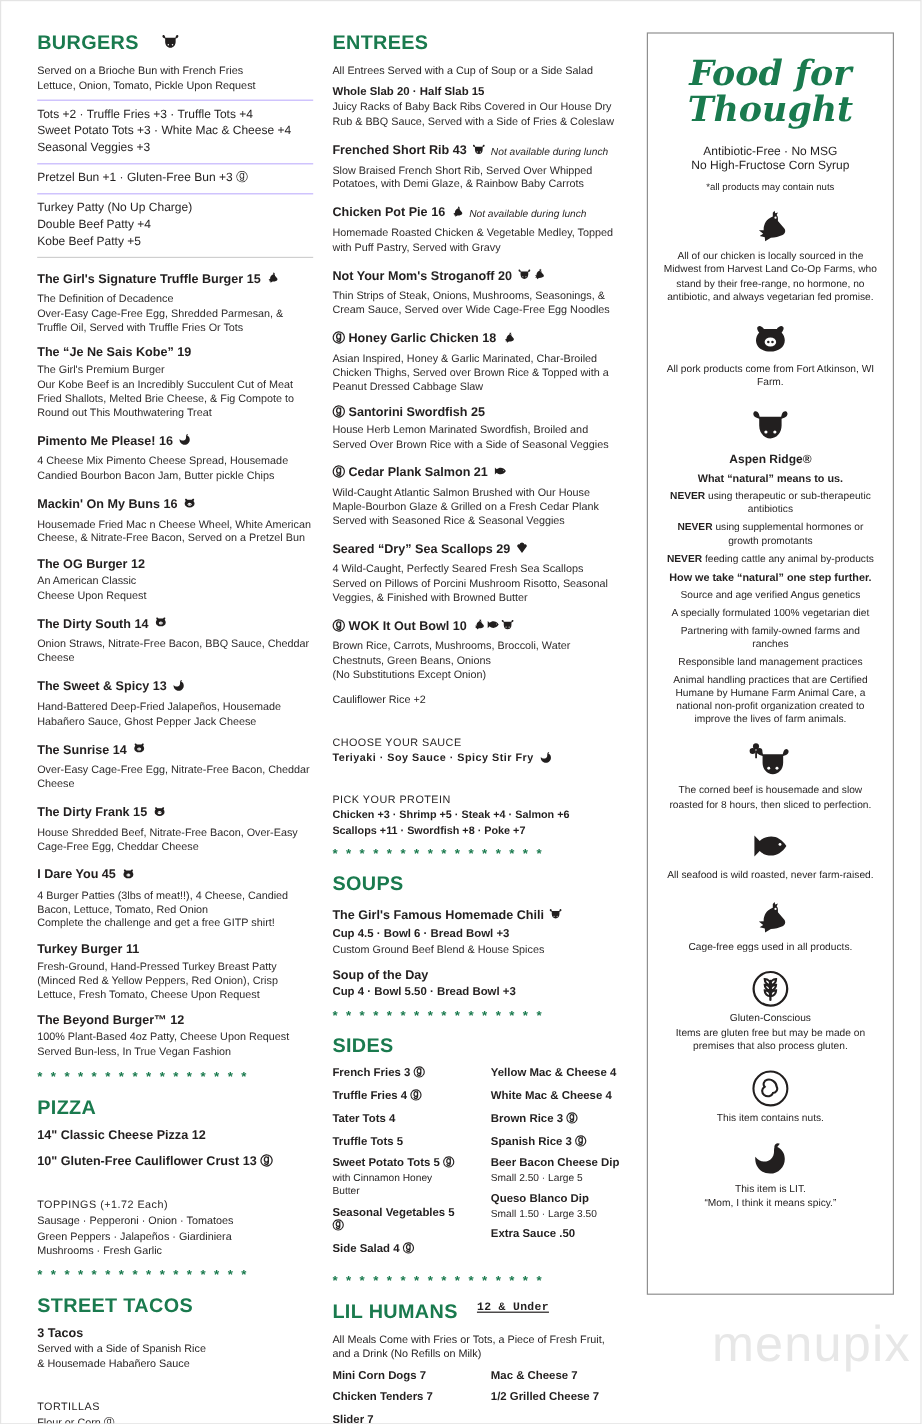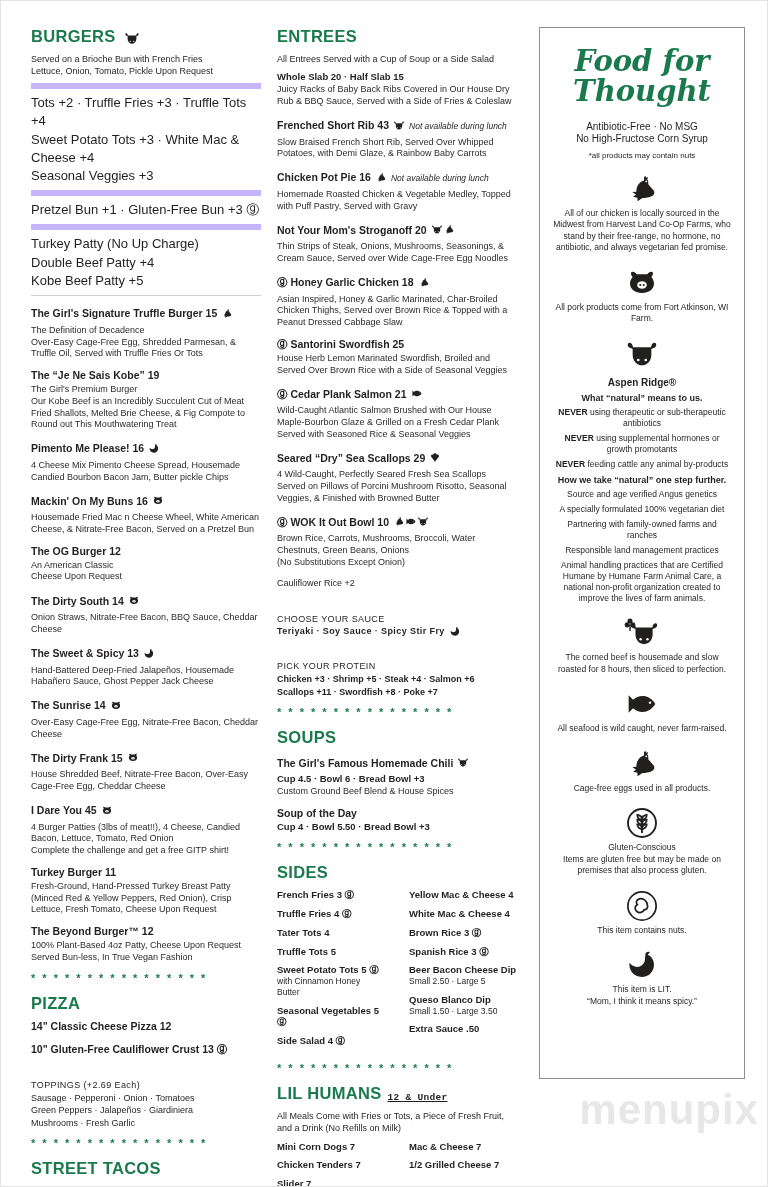--- a/index.html
+++ b/index.html
@@ -6,25 +6,25 @@
   body{width:768px;height:1187px;overflow:hidden;position:relative;
        font-family:"Liberation Sans",sans-serif;color:#221f1f;
        border:1px solid #e4e4e4;box-sizing:border-box;}
   p{margin:0;}
   .page{display:flex;align-items:flex-start;padding:26px 0 0 30px;box-sizing:border-box;}
   .col-left{width:230px;margin-right:16px;flex:none;}
   .col-mid{width:240px;margin-right:22px;flex:none;}
   .sidebar{width:206px;flex:none;border:1px solid #8f8f8f;box-sizing:border-box;
            padding:16px 13px;text-align:center;height:1052px;}
   section{margin-bottom:2px;}
-  .sec-title{display:flex;align-items:flex-end;gap:6px;color:#1a7a4e;font-size:16.5px;
+  .sec-title{display:flex;align-items:flex-start;gap:16px;color:#1a7a4e;font-size:16.5px;
              font-weight:bold;letter-spacing:.3px;margin:0 0 7px;}
   .intro{font-size:9px;line-height:1.35;margin:0 0 6px;white-space:pre-line;}
   .addons{border-bottom:1px solid #cfcfcf;margin-bottom:9px;}
-  .addon{border-top:6px solid #c4b5fd;padding:5px 0;font-size:13px;line-height:1.4;white-space:pre-line;}
+  .addon{border-top:1px solid #c4b5fd;padding:5px 0;font-size:10px;line-height:1.4;white-space:pre-line;}
   .mi{margin-bottom:9px;}
   .mi-head{display:flex;align-items:center;gap:4px;flex-wrap:wrap;}
   .mi-name{font-weight:bold;font-size:10.5px;line-height:1.25;}
   .mi-note{font-size:8.5px;font-style:italic;}
   .mi-sub{font-size:9.5px;font-weight:bold;margin-top:1px;}
   .mi-desc{font-size:9px;line-height:1.3;margin-top:2px;white-space:pre-line;color:#2d2a2a;}
   .stars{color:#1a7a4e;font-size:11px;font-weight:bold;letter-spacing:2px;margin:8px 0 10px;
          white-space:nowrap;overflow:hidden;}
   .label{font-size:9px;letter-spacing:.4px;margin:24px 0 2px;display:flex;align-items:center;gap:4px;}
   .plain{font-size:9px;line-height:1.4;margin:0 0 2px;white-space:pre-line;}
@@ -42,21 +42,21 @@
             font-size:29px;line-height:1.05;margin:2px 0 14px;}
   .sb-strong{font-size:10px;margin:1px 0;}
   .sb-note{font-size:8px;margin:7px 0 4px;}
   .fact{margin:13px 0;}
   .fact-icon{display:block;line-height:0;}
   .fact-text{font-size:8.5px;line-height:1.35;white-space:pre-line;margin-top:3px;}
   .aspen{margin:13px 0;}
   .aspen-brand{font-size:10px;font-weight:bold;margin-top:3px;}
   .aspen-tag{font-size:9px;font-weight:bold;margin:5px 0 2px;}
   .aspen-point{font-size:8.5px;line-height:1.3;margin:4px 0;}
-  .watermark{position:absolute;right:8px;bottom:52px;font-size:42px;font-weight:bold;
+  .watermark{position:absolute;right:8px;bottom:42px;font-size:42px;font-weight:normal;
              color:rgba(120,120,120,.18);letter-spacing:1px;}
 </style>
 </head>
 <body>
 
 <svg width="0" height="0" style="position:absolute" aria-hidden="true">
   <symbol id="sym-cow" viewBox="0 0 24 24">
     <path d="M2.5 3.5C.8 3.8.9 6.6 3 7.4l2 .8v4.3C5 17 8 20.5 12 20.5s7-3.5 7-8V8.2l2-.8c2.1-.8 2.2-3.6.5-3.9-.9-.2-2 .7-2.3 1.8L18.7 7H5.3l-.5-1.7C4.5 4.2 3.4 3.3 2.5 3.5z"></path>
     <circle cx="9.2" cy="16.5" r="1" fill="#fff"></circle>
     <circle cx="14.8" cy="16.5" r="1" fill="#fff"></circle>
@@ -278,21 +278,21 @@
 
   </div>
           <div class="mi">
     <div class="mi-head">
       <span class="mi-name">10" Gluten-Free Cauliflower Crust 13 ⓖ</span>
 
     </div>
 
   </div>
         </div>
-      <p class="label">TOPPINGS (+2.69 Each)</p>
+      <p class="label">TOPPINGS (+1.72 Each)</p>
       <p class="plain">Sausage · Pepperoni · Onion · Tomatoes
 Green Peppers · Jalapeños · Giardiniera
 Mushrooms · Fresh Garlic</p>
     </section>
 
     <div class="stars">* * * * * * * * * * * * * * * *</div>
 
     <section>
       <h2 class="sec-title">
         <span>STREET TACOS</span>
@@ -616,21 +616,21 @@
         <div class="fact">
     <span class="fact-icon"><svg class="ic-sb">
               <use href="#sym-cow-clover"></use>
             </svg></span>
     <div class="fact-text">The corned beef is housemade and slow roasted for 8 hours, then sliced to perfection.</div>
   </div>
         <div class="fact">
     <span class="fact-icon"><svg class="ic-sb">
               <use href="#sym-fish"></use>
             </svg></span>
-    <div class="fact-text">All seafood is wild caught, never farm-raised.</div>
+    <div class="fact-text">All seafood is wild roasted, never farm-raised.</div>
   </div>
         <div class="fact">
     <span class="fact-icon"><svg class="ic-sb">
               <use href="#sym-chicken"></use>
             </svg></span>
     <div class="fact-text">Cage-free eggs used in all products.</div>
   </div>
         <div class="fact">
     <span class="fact-icon"><svg class="ic-sb">
               <use href="#sym-wheat"></use>

